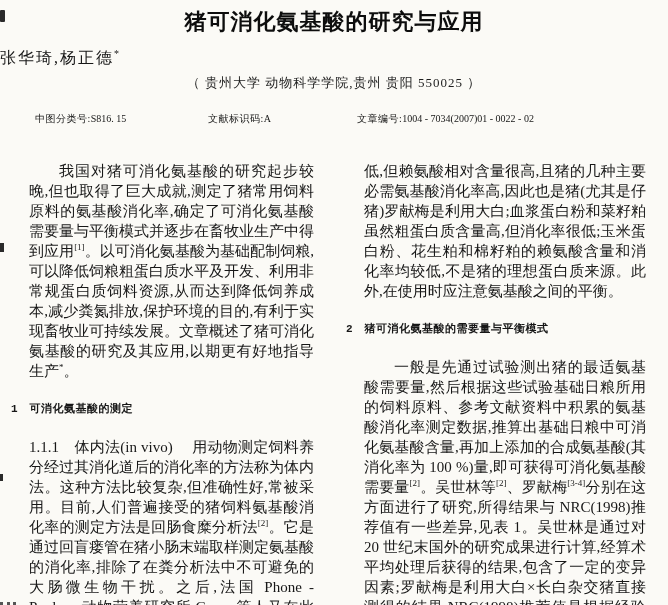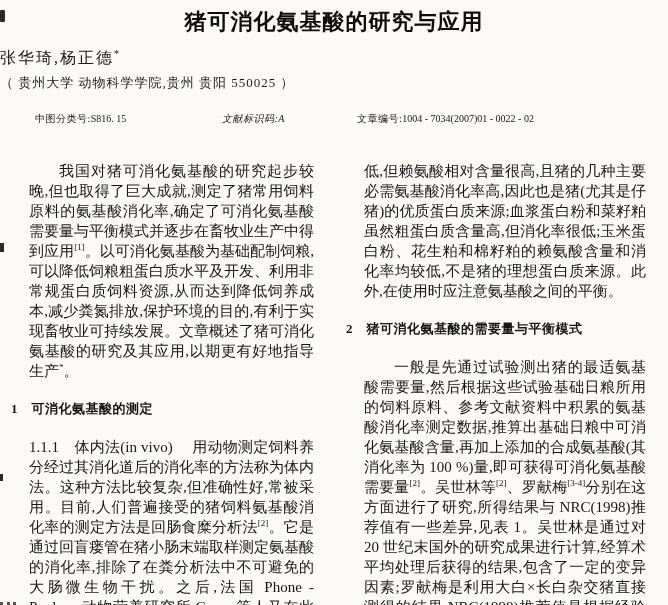--- a/index.html
+++ b/index.html
@@ -15,42 +15,42 @@
     text-align:center;font-family:"Liberation Sans","DejaVu Sans",sans-serif;
     font-weight:700;font-size:22px;letter-spacing:1px;line-height:44px;color:#0d0d0d;
   }
   .authors{
     position:absolute;top:48px;left:0;width:100%;
     text-align:left;font-size:16px;line-height:20px;letter-spacing:2px;
   }
   .authors sup{font-size:10px;letter-spacing:0;}
   .affiliation{
     position:absolute;top:74px;left:0;width:100%;
-    font-size:13px;line-height:18px;letter-spacing:1px;color:#1d1d1d;
+    text-align:center;font-size:13px;line-height:18px;letter-spacing:1px;color:#1d1d1d;
   }
   .meta-row{position:absolute;top:108px;left:0;width:100%;height:22px;font-size:10px;line-height:22px;}
   .meta-item{position:absolute;white-space:nowrap;}
   .meta-1{left:35px;}
-  .meta-2{left:222px;font-style:italic;}
+  .meta-2{left:208px;}
   .meta-3{left:357px;}
   .meta-item .lbl{letter-spacing:0.5px;}
   .columns{
     position:absolute;top:143px;left:11px;display:flex;gap:14px;
   }
   .col{
     text-align:justify;font-size:15px;line-height:20px;color:#171717;
     text-justify:inter-ideograph;
   }
   .col-left{width:321px;}
   .col-right{width:318px;}
   p.para{margin:18px;}
   p.para.indent{text-indent:2em;}
   .heading{
-    font-family:Liberation Serif, serif;
-    font-weight:700;font-size:13px;line-height:20px;letter-spacing:0.5px;
+    font-family:Liberation Mono, monospace;
+    font-weight:700;font-size:11px;line-height:20px;letter-spacing:0.5px;
   }
   sup{font-size:9px;line-height:0;vertical-align:super;}
   .artifact{position:absolute;background:#2a2a2a;}
   .artifact-a{left:0;top:10px;width:5px;height:12px;border-radius:1px;}
   .artifact-b{left:0;top:243px;width:4px;height:9px;}
   .artifact-c{left:0;top:474px;width:3px;height:7px;}
   .artifact-dots{
     left:0;top:599px;width:16px;height:3px;background:none;
     border-bottom:3px dotted #555;
   }
@@ -75,21 +75,21 @@
   </div>
 
   <div class="columns">
     <div class="col col-left">
         <p class="para indent"><span>我国对猪可消化氨基酸的研究起步较晚,但也取得了巨大成就,测定了猪常用饲料原料的氨基酸消化率,确定了可消化氨基酸需要量与平衡模式并逐步在畜牧业生产中得到应用</span><sup>[1]</sup><span>。以可消化氨基酸为基础配制饲粮,可以降低饲粮粗蛋白质水平及开发、利用非常规蛋白质饲料资源,从而达到降低饲养成本,减少粪氮排放,保护环境的目的,有利于实现畜牧业可持续发展。文章概述了猪可消化氨基酸的研究及其应用,以期更有好地指导生产</span><sup>*</sup><span>。</span></p>
         <div class="heading"><span>1　可消化氨基酸的测定</span></div>
         <p class="para"><span>1.1.1　体内法(in vivo)　 用动物测定饲料养分经过其消化道后的消化率的方法称为体内法。这种方法比较复杂,但准确性好,常被采用。目前,人们普遍接受的猪饲料氨基酸消化率的测定方法是回肠食糜分析法</span><sup>[2]</sup><span>。它是通过回盲瘘管在猪小肠末端取样测定氨基酸的消化率,排除了在粪分析法中不可避免的大肠微生物干扰。之后,法国 Phone - Poulenc 动物营养研究所 Green 等人又在此基础上进行了改进,即不在回肠末端安装瘘管,而是通过外科手术进行回 - 所得结果与,以消除大肠微生物的影响</span><sup>[2]</sup><span>。</span></p>
         <p class="para"><span>1.1.2　体外法(in vitro)　 指在体外模拟动物体内消化环境,先用已知活力的胃蛋白酶消化,再用小肠液</span></p>
       </div>
     <div class="col col-right">
-        <p class="para"><span>低,但赖氨酸相对含量很高,且猪的几种主要必需氨基酸消化率高,因此也是猪(尤其是仔猪)的优质蛋白质来源;血浆蛋白粉和菜籽粕虽然粗蛋白质含量高,但消化率很低;玉米蛋白粉、花生粕和棉籽粕的赖氨酸含量和消化率均较低,不是猪的理想蛋白质来源。此外,在使用时应注意氨基酸之间的平衡。</span></p>
+        <p class="para"><span>低,但赖氨酸相对含量很高,且猪的几种主要必需氨基酸消化率高,因此也是猪(尤其是仔猪)罗献梅是利用大白;血浆蛋白粉和菜籽粕虽然粗蛋白质含量高,但消化率很低;玉米蛋白粉、花生粕和棉籽粕的赖氨酸含量和消化率均较低,不是猪的理想蛋白质来源。此外,在使用时应注意氨基酸之间的平衡。</span></p>
         <div class="heading"><span>2　猪可消化氨基酸的需要量与平衡模式</span></div>
         <p class="para indent"><span>一般是先通过试验测出猪的最适氨基酸需要量,然后根据这些试验基础日粮所用的饲料原料、参考文献资料中积累的氨基酸消化率测定数据,推算出基础日粮中可消化氨基酸含量,再加上添加的合成氨基酸(其消化率为 100 %)量,即可获得可消化氨基酸需要量</span><sup>[2]</sup><span>。吴世林等</span><sup>[2]</sup><span>、罗献梅</span><sup>[3-4]</sup><span>分别在这方面进行了研究,所得结果与 NRC(1998)推荐值有一些差异,见表 1。吴世林是通过对 20 世纪末国外的研究成果进行计算,经算术平均处理后获得的结果,包含了一定的变异因素;罗献梅是利用大白×长白杂交猪直接测得的结果;NRC(1998)推荐值是根据经验数据或生长模型计算所得,数值普遍偏高,这可能与美国较优良的猪种和较理想的饲养条件有关。另外,从表中数值还可看出,猪可消化氨基酸需要量受生长阶段的影响,随着猪体重增加,饲粮中可消化氨基酸浓度逐渐降低,但其平衡模式差异不大。</span></p>
       </div>
   </div>
 
   <div class="artifact artifact-a"></div>
   <div class="artifact artifact-b"></div>
   <div class="artifact artifact-c"></div>
   <div class="artifact artifact-dots"></div>
 

